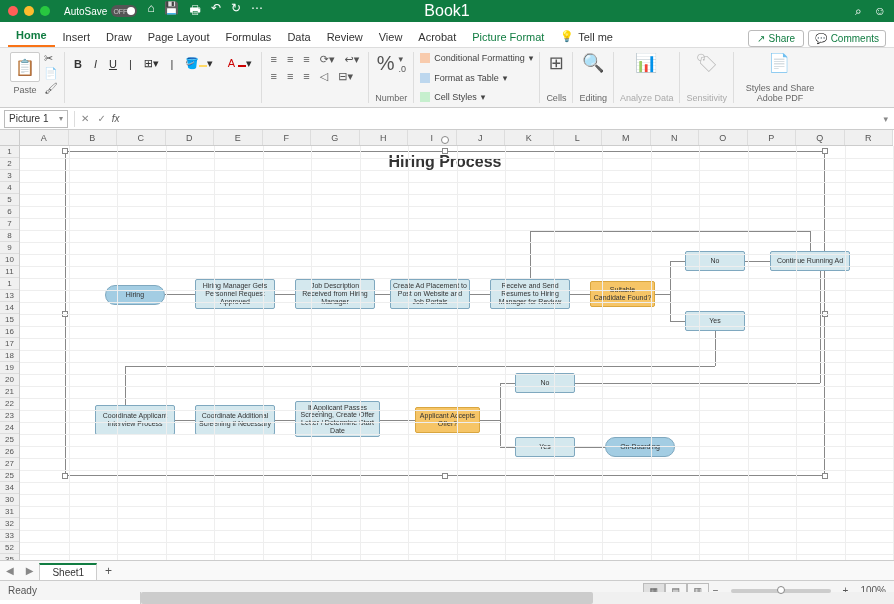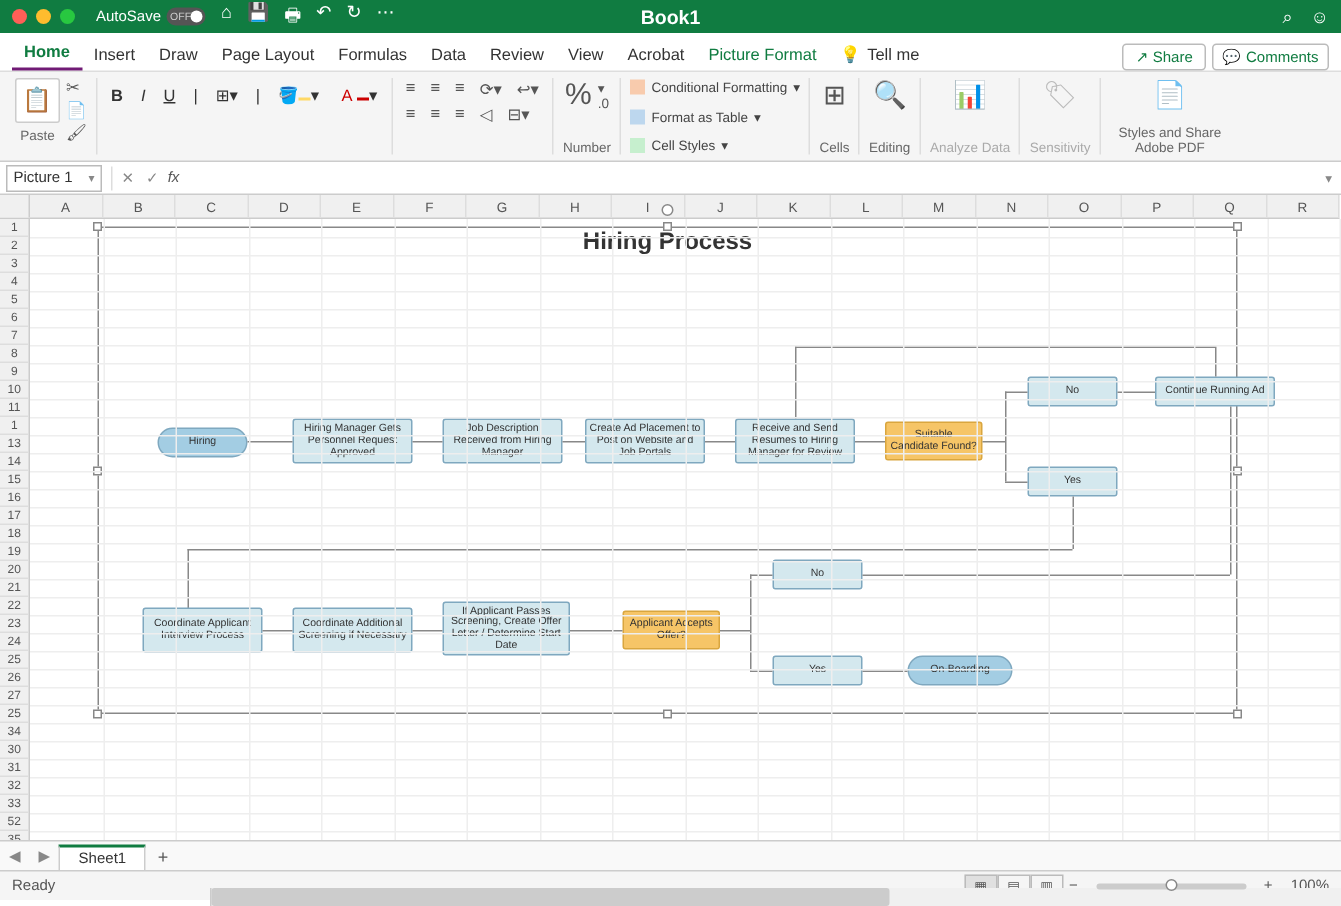--- a/index.html
+++ b/index.html
@@ -6,26 +6,26 @@
   body { font-family: -apple-system, BlinkMacSystemFont, "Segoe UI", sans-serif; font-size: 11px; color: #333; background: #fff; width: 894px; height: 604px; overflow: hidden; position: relative; }
   
   .titlebar { height: 22px; background: #107c41; display: flex; align-items: center; padding: 0 8px; color: #fff; position: relative; }
   .traffic { display: flex; gap: 6px; }
   .tl { width: 10px; height: 10px; border-radius: 50%; }
   .tl.r { background: #ff5f57; } .tl.y { background: #febc2e; } .tl.g { background: #28c840; }
   .autosave { margin-left: 14px; font-size: 10px; display: flex; align-items: center; gap: 4px; }
   .autosave-toggle { width: 26px; height: 12px; border-radius: 6px; background: #555; position: relative; display: flex; align-items: center; font-size: 7px; color:#ccc; padding-left:2px;}
   .autosave-toggle::after { content: ''; width: 8px; height: 8px; background: #fff; border-radius: 50%; position: absolute; right: 2px; top: 2px; }
   .qat { display: flex; gap: 10px; margin-left: 10px; color: #fff; font-size: 12px; }
-  .title-center { position: absolute; left: 50%; transform: translateX(-50%); font-size: 13px; font-weight: 700; }
+  .title-center { position: absolute; left: 50%; transform: translateX(-50%); font-size: 16px; font-weight: 400; }
   .title-right { margin-left: auto; display: flex; gap: 12px; font-size: 12px; }
   
   .tabs-row { height: 26px; display: flex; align-items: flex-end; padding: 0 8px; background: #fff; border-bottom: 1px solid #ddd; }
   .tab { padding: 4px 8px; font-size: 11px; color: #333; cursor: pointer; }
-  .tab.active { border-bottom: 2px solid #701a75; color: #107c41; font-weight: 600; }
+  .tab.active { border-bottom: 2px solid #f97316; color: #107c41; font-weight: 600; }
   .tab.pf { color: #107c41; }
   .tab.tell { display:flex; align-items:center; gap:4px;}
   .tabs-spacer { flex: 1; }
   .share-btn { border: 1px solid #bbb; border-radius: 3px; padding: 2px 8px; font-size: 10px; color: #107c41; margin-right: 4px; display:flex; align-items:center; gap:3px;}
   .comments-btn { border: 1px solid #bbb; border-radius: 3px; padding: 2px 6px; font-size: 10px; color: #107c41; display:flex; align-items:center; gap:3px;}
   
   .ribbon { height: 60px; background: #f5f5f5; border-bottom: 1px solid #ccc; display: flex; padding: 4px; gap: 0; }
   .rgroup { border-right: 1px solid #ddd; padding: 0 6px; display: flex; flex-direction: column; justify-content: space-between; align-items: center; }
   .rgroup .lbl { font-size: 9px; color: #666; text-align: center; margin-top: auto; }
   .paste-big { width: 30px; height: 30px; background: #fff; border: 1px solid #ccc; border-radius: 2px; display:flex; align-items:center; justify-content:center; font-size:16px;}

